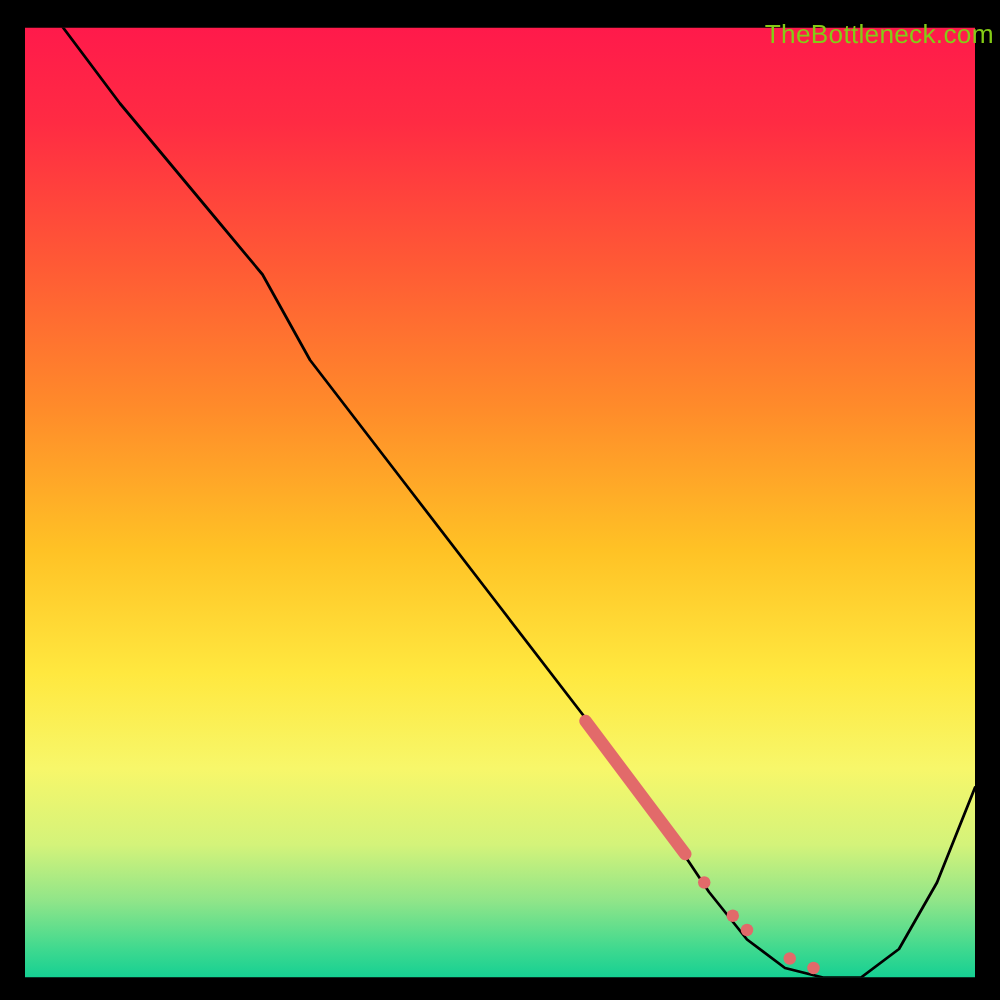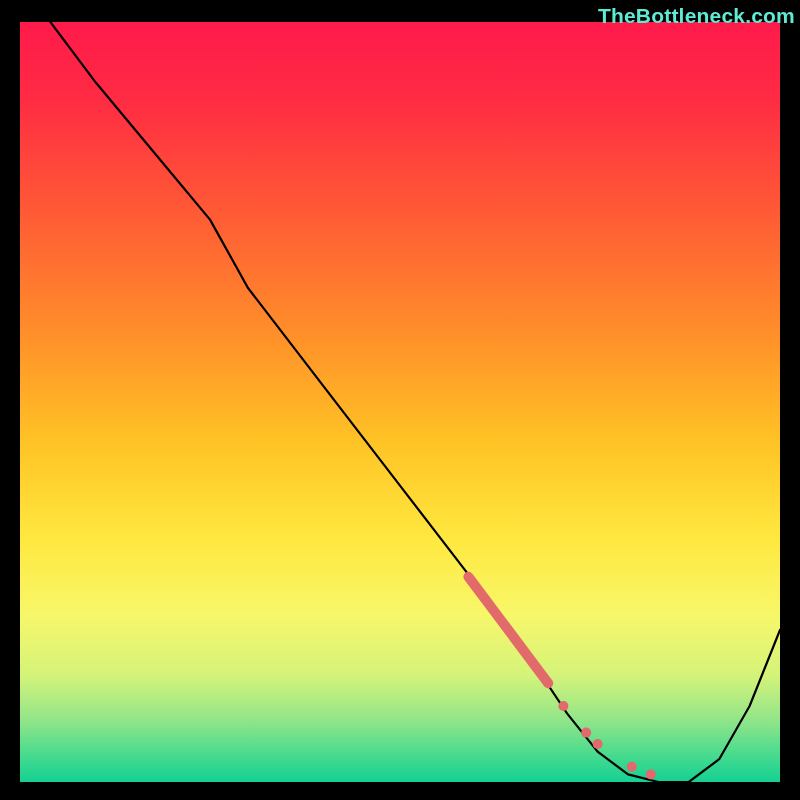--- a/index.html
+++ b/index.html
@@ -21,25 +21,25 @@
   .plot {
     position: absolute;
     left: 0;
     top: 0;
     width: 760px;
     height: 760px;
   }
   .watermark {
     position: absolute;
     right: 5px;
-    top: 4px;
+    top: 16px;
     font-family: Arial, Helvetica, sans-serif;
     font-size: 21px;
-    color: #5eead4;
-    font-weight: 700;
+    color: #84cc16;
+    font-weight: 400;
     letter-spacing: 0.2px;
   }
 </style>
 </head>
 <body>
 
 <div class="frame">
   <svg class="plot" viewBox="0 0 760 760">
     <defs>
       <linearGradient id="bg-grad" x1="0" y1="0" x2="0" y2="1">

